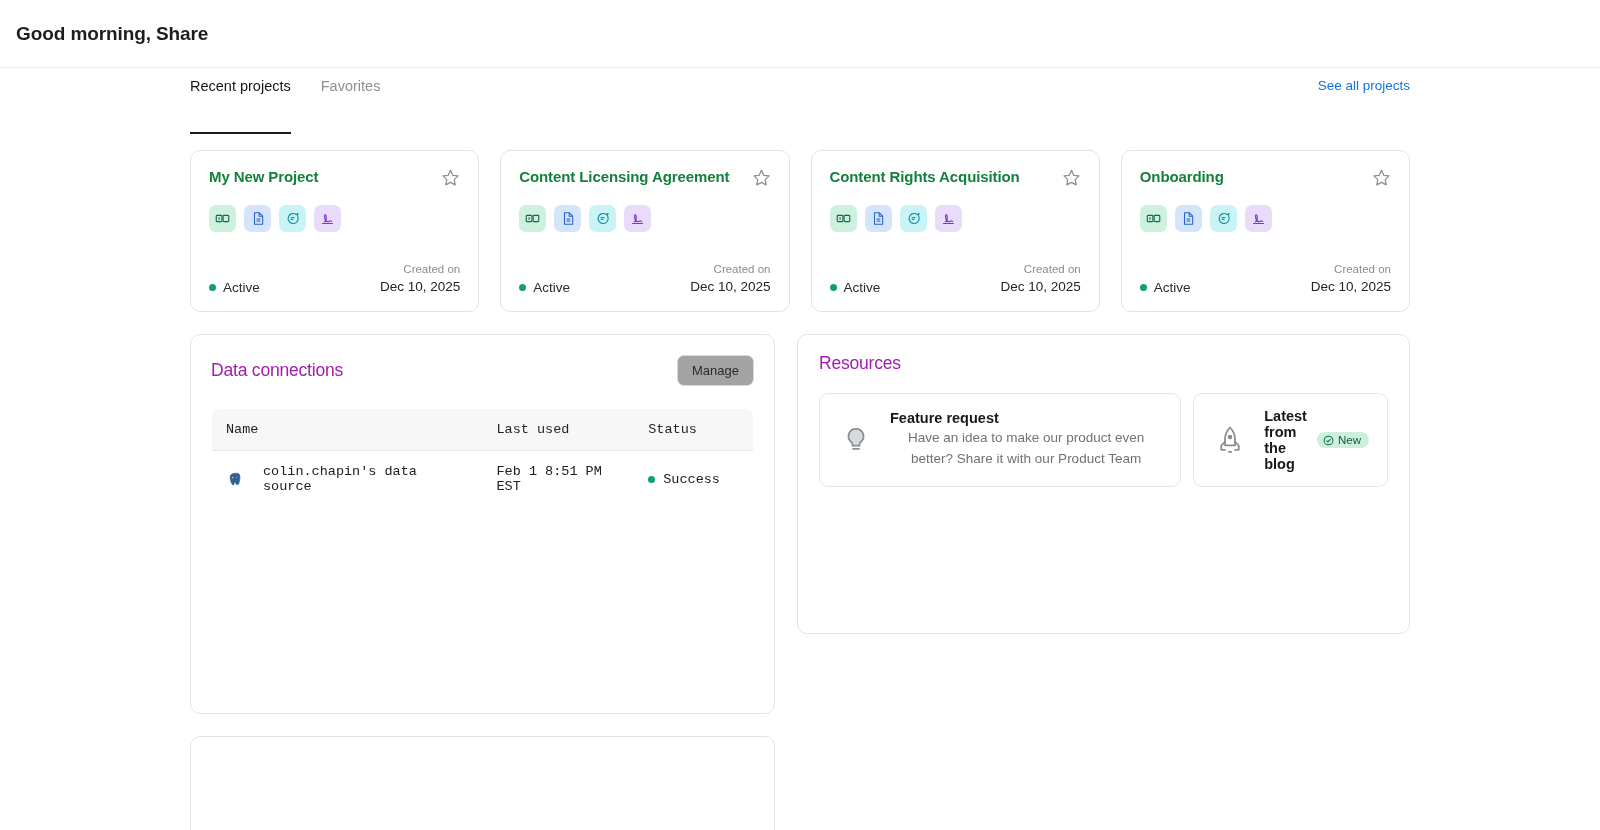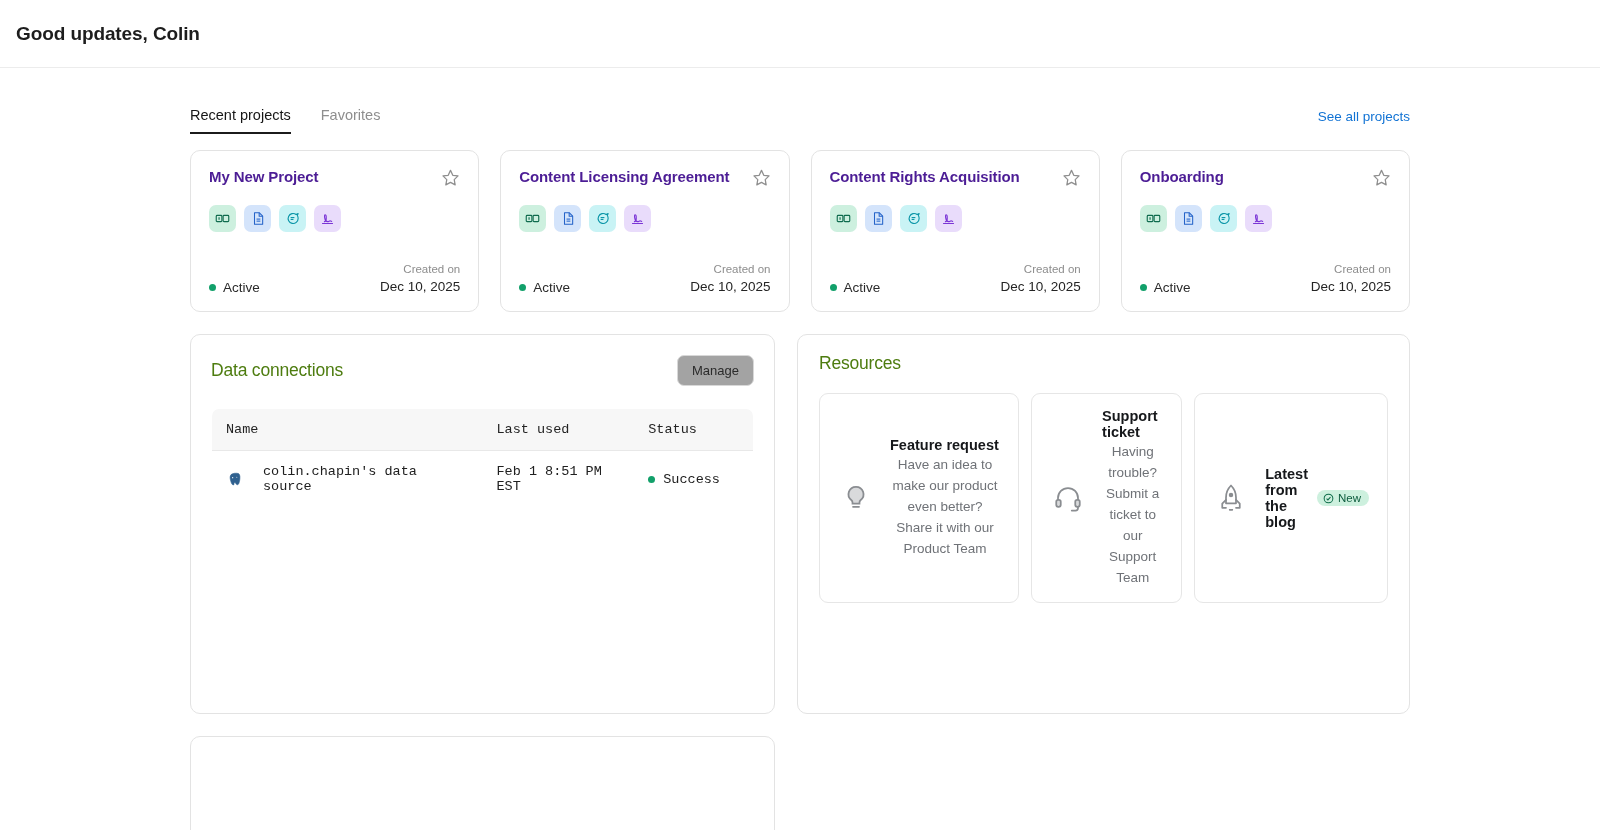--- a/index.html
+++ b/index.html
@@ -17,21 +17,21 @@
     border-bottom: 1px solid #ececec;
     display: flex; align-items: center;
     padding-left: 16px;
   }
   .greeting { font-size: 19px; font-weight: 700; color: #1d1d1d; letter-spacing: -0.1px; }
 
   
   .page { padding: 0 190px; }
 
   .tabs-row {
-    display: flex; align-items: flex-end; justify-content: space-between;
+    display: flex; justify-content: space-between;
     height: 56px;
     margin-top: 10px;
     gap: 35px;
   }
   .tabs { display: flex; gap: 30px; }
   .tab {
     font-size: 14.5px; padding-bottom: 9px; cursor: pointer;
     color: #8e8e8e; border-bottom: 2.5px solid transparent;
   }
   .tab.active { color: #161616; border-bottom-color: #1b1b1b; font-weight: 400; }
@@ -43,21 +43,21 @@
     flex: 1 1 0;
     border: 1px solid #e3e3e3;
     border-radius: 10px;
     background: #fff;
     padding: 17px 18px 16px 18px;
     height: 162px;
     display: flex; flex-direction: column;
     position: relative;
   }
   .pcard-head { display: flex; justify-content: space-between; align-items: flex-start; }
-  .pcard-title { font-size: 15px; font-weight: 700; color: #4c1d95; letter-spacing: -0.1px; }
+  .pcard-title { font-size: 15px; font-weight: 700; color: #15803d; letter-spacing: -0.1px; }
   .star { width: 19px; height: 19px; cursor: pointer; flex: none; }
 
   .chips { display: flex; gap: 8px; margin-top: 18px; }
   .chip {
     width: 27px; height: 27px; border-radius: 7px;
     display: flex; align-items: center; justify-content: center;
   }
   .chip.c-green  { background: #cdf0df; }
   .chip.c-blue   { background: #d4e4fb; }
   .chip.c-cyan   { background: #c9f3f5; }
@@ -69,24 +69,24 @@
   .created { text-align: right; }
   .created-lbl { font-size: 11.5px; color: #8d8d8d; display: block; margin-bottom: 2px; }
   .created-val { font-size: 13.5px; color: #242424; }
 
   
   .panels { display: flex; gap: 22px; margin-top: 22px; }
   .panel {
     border: 1px solid #e3e3e3; border-radius: 10px; background: #fff;
   }
   .panel-dc { flex: 0 0 585px; height: 380px; padding: 20px 20px 0 20px; }
-  .panel-res { flex: 1 1 auto; height: 380px; padding: 18px 21px; }
+  .panel-res { flex: 1 1 auto; height: 300px; padding: 18px 21px; }
 
   .panel-head { display: flex; align-items: center; justify-content: space-between; }
-  .panel-title { font-size: 17.5px; font-weight: 400; color: #4d7c0f; letter-spacing: -0.2px; }
+  .panel-title { font-size: 17.5px; font-weight: 400; color: #a21caf; letter-spacing: -0.2px; }
   .manage-btn {
     border: 1px solid #d8d8d8; border-radius: 7px; background: #a3a3a3;
     font-family: inherit; font-size: 13px; color: #2b2b2b;
     padding: 7px 14px; cursor: pointer;
   }
 
   
   .tbl { width: 100%; border-collapse: collapse; margin-top: 22px; border: 1px solid #e8e8e8; border-radius: 8px; overflow: hidden; font-family: Liberation Mono, monospace; }
   .tbl thead th {
     background: #f7f7f7; text-align: left; font-size: 13.5px; font-weight: 400;
@@ -118,21 +118,21 @@
   
   .bottom-card {
     margin-top: 22px; border: 1px solid #e3e3e3; border-radius: 10px;
     background: #fff; width: 585px; height: 120px;
   }
 </style>
 </head>
 <body>
 
 <div class="topbar">
-  <div class="greeting">Good updates, Colin</div>
+  <div class="greeting">Good morning, Share</div>
 </div>
 
 <div class="page">
 
   <div class="tabs-row">
     <div class="tabs">
       <div class="tab active">Recent projects</div>
       <div class="tab">Favorites</div>
     </div>
     <div class="see-all">See all projects</div>
@@ -390,36 +390,20 @@
               </svg>
           </div>
           <div class="res-body">
             <div class="res-title-row">
               <span class="res-title">Feature request</span>
             </div>
             <div class="res-desc">Have an idea to make our product even better? Share it with our Product Team</div>
           </div>
         </div>
 
-        <div class="res-item">
-          <div class="res-ico">
-            <svg width="30" height="30" viewBox="0 0 24 24" fill="none" stroke="#8a8d91" stroke-width="1.4" stroke-linecap="round" stroke-linejoin="round">
-                <path d="M4 14v-2a8 8 0 0 1 16 0v2"></path>
-                <rect x="2.6" y="13.4" width="3.6" height="5.6" rx="1.6" fill="#d9dadc"></rect>
-                <rect x="17.8" y="13.4" width="3.6" height="5.6" rx="1.6" fill="#d9dadc"></rect>
-                <path d="M20 19v1a2 2 0 0 1-2 2h-3"></path>
-              </svg>
-          </div>
-          <div class="res-body">
-            <div class="res-title-row">
-              <span class="res-title">Support ticket</span>
-            </div>
-            <div class="res-desc">Having trouble? Submit a ticket to our Support Team</div>
-          </div>
-        </div>
 
         <div class="res-item">
           <div class="res-ico">
             <svg width="30" height="30" viewBox="0 0 24 24" fill="none" stroke="#8a8d91" stroke-width="1.4" stroke-linecap="round" stroke-linejoin="round">
                 <path d="M12 2c2.6 2.6 4 6.1 4 9.6v4.6H8v-4.6C8 8.1 9.4 4.6 12 2z"></path>
                 <path d="M8 13.5 5 16.5v3.3h3"></path>
                 <path d="M16 13.5l3 3v3.3h-3"></path>
                 <circle cx="12" cy="9.5" r="1.1" fill="#8a8d91"></circle>
                 <line x1="11" y1="21.4" x2="13" y2="21.4"></line>
               </svg>

